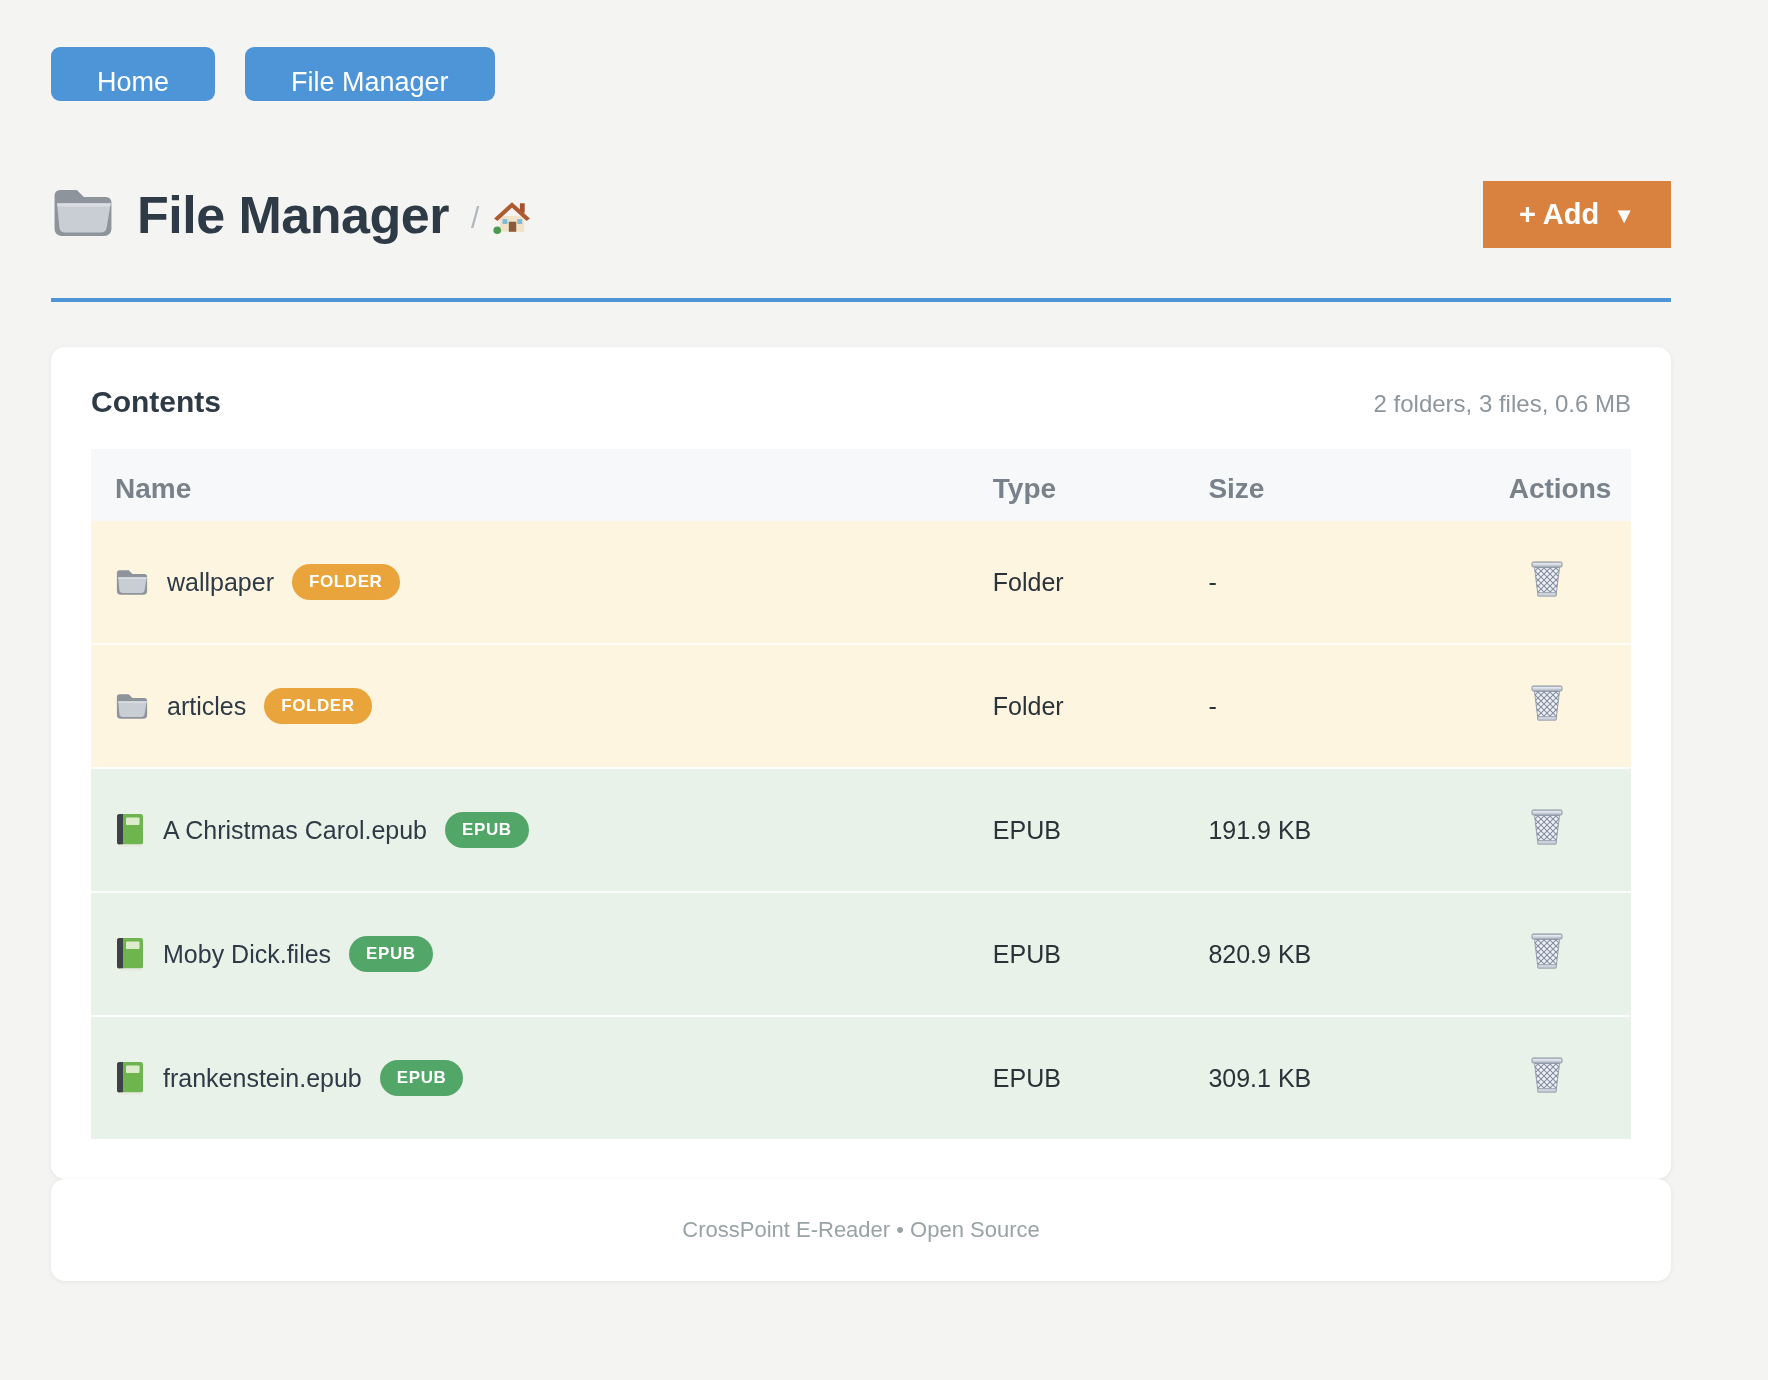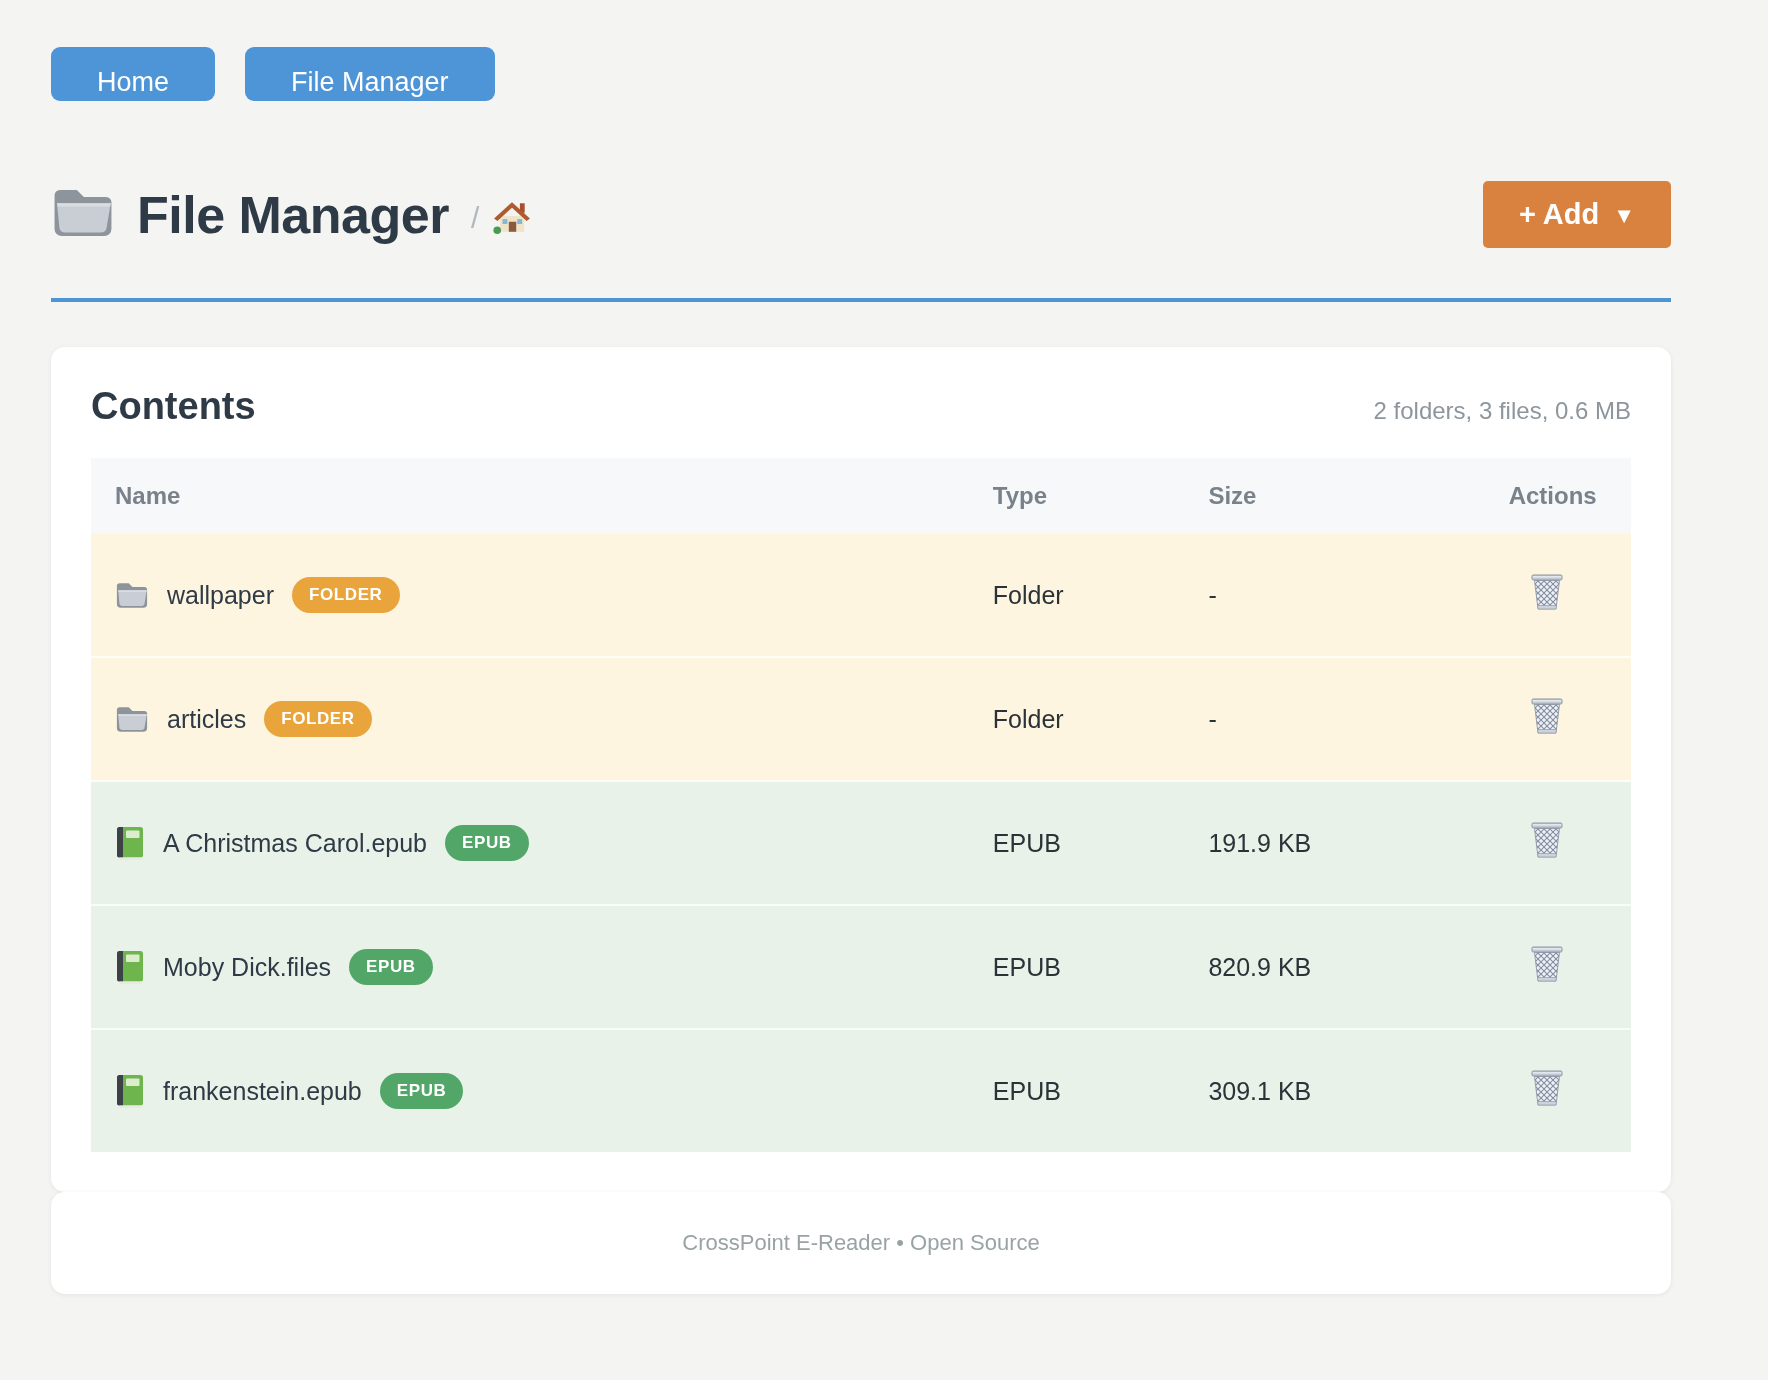--- a/index.html
+++ b/index.html
@@ -22,44 +22,44 @@
 
   
   .page-head { margin-top:80px; display:flex; justify-content:space-between; align-items:center; }
   .title-wrap { display:flex; align-items:center; }
   .title-folder { margin-right:22px; }
   h1 { font-size:52px; font-weight:700; letter-spacing:-0.5px; color:#2e3a46; }
   .crumb-sep { font-size:30px; color:#b3b8bd; margin:6px 14px 0 22px; }
   .crumb-home { margin-top:8px; }
   .add-btn {
     background: var(--accent-orange, #d9823f);
-    color:#fff; border:none; border-radius:5px;
+    color:#fff; border:none; border-radius:0;
     font-family:inherit; font-size:29px; font-weight:700;
     padding:0 36px; height:67px; cursor:pointer; display:flex; align-items:center; gap:14px;text-align:right;
   }
   .add-caret { font-size:22px; position:relative; top:1px; }
 
   .title-rule { margin-top:50px; height:4px; border:none; background: var(--accent-blue, #4e95d8); }
 
   
   .card {
     background:#fff; border-radius:14px; margin-top:45px;
     padding:38px 40px 40px 40px;
     box-shadow:0 1px 5px rgba(0,0,0,.07);
   }
   .card-head { display:flex; justify-content:space-between; align-items:baseline; }
-  .card-head h2 { font-size:38px; font-weight:700; color:#2e3a46; }
+  .card-head h2 { font-size:30px; font-weight:700; color:#2e3a46; }
   .summary { font-size:24px; color:#8d969c; }
 
   table { width:100%; margin-top:30px; border-collapse:collapse; table-layout:fixed; }
   col.c-name { width:57%; } col.c-type { width:14%; }
   col.c-size { width:19.5%; } col.c-actions { width:9.5%; }
   th {
-    background:#f6f8f9; color:#79828b; font-size:24px; font-weight:700;
-    text-align:left; padding:24px 0 24px 24px;
+    background:#f6f8f9; color:#79828b; font-size:28px; font-weight:700;
+    text-align:left; padding:24px 0 16px 24px;
   }
   td { padding:38px 0 38px 24px; font-size:25px; color:#2b3238; }
   tbody tr + tr td { border-top:2px solid rgba(255,255,255,.75); }
   tr.row-folder { background: var(--row-folder-bg, #fdf5df); }
   tr.row-epub   { background: var(--row-epub-bg,   #e8f2e9); }
 
   .name-cell { display:flex; align-items:center; }
   .file-icon { display:inline-flex; margin-right:18px; flex:0 0 auto; }
   .fname { font-size:25px; color:#2e3a46; }
   .badge {

